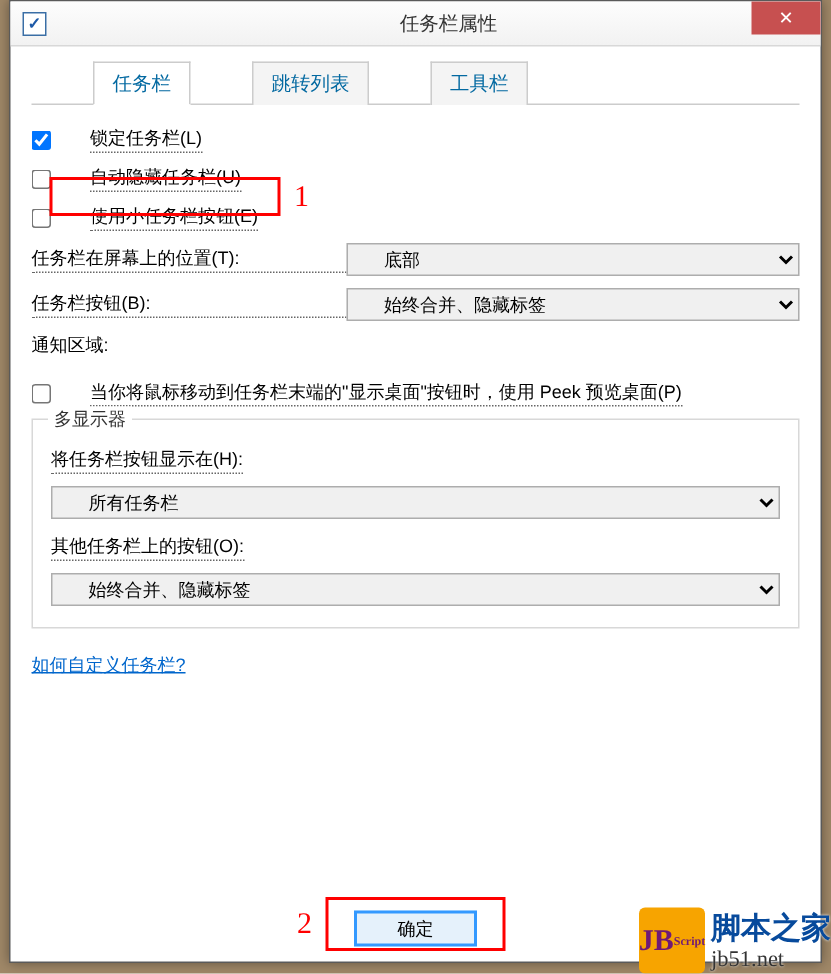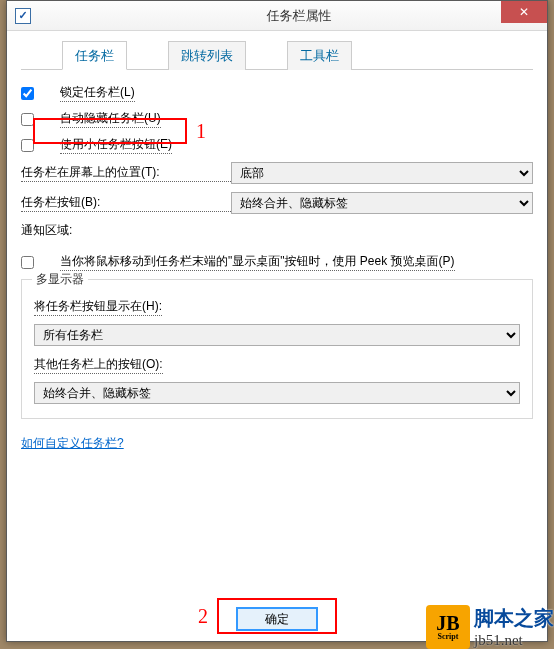--- a/index.html
+++ b/index.html
@@ -95,21 +95,21 @@
   }
   .chk input { width:13px; height:13px; margin:0 4px 0 0;}
   .dotted { border-bottom: 1px dotted #666; padding-bottom: 0px; }
   .lbl { width: 210px; }
   select.sel {
     flex: 1;
     height: 22px;
     border: 1px solid #adadad;
     background: #f0f0f0;
     font-size: 12px;
-    padding: 1px 4px;
+    padding: 1px 20px;
   }
   button.winbtn {
     height: 22px;
     border: 1px solid #adadad;
     background: #f0f0f0;
     font-size: 12px;
     padding: 0 20px;
   }
   .fieldset {
     border: 1px solid #d8d8d8;
@@ -182,22 +182,22 @@
     right: 0; bottom: 0;
     display: flex;
     align-items: flex-end;
     gap: 4px;
     pointer-events: none;
   }
   .wm-logo {
     width: 44px; height: 44px;
     background: #f7a400;
     border-radius: 4px;
-    color: #000000;
-    display: flex; flex-direction: column; align-items: center; justify-content: center;
+    color: #701a75;
+    display: flex; flex-direction: row; align-items: center; justify-content: center;
     font-family: "Comic Sans MS", cursive;
     font-weight: bold;
   }
   .wm-logo .big { font-size: 20px; line-height: 18px; }
   .wm-logo .small { font-size: 8px; }
   .wm-text {
     display: flex; flex-direction: column; align-items: flex-start;
     font-family: "KaiTi","STKaiti",serif;
     text-align: center;
   }

